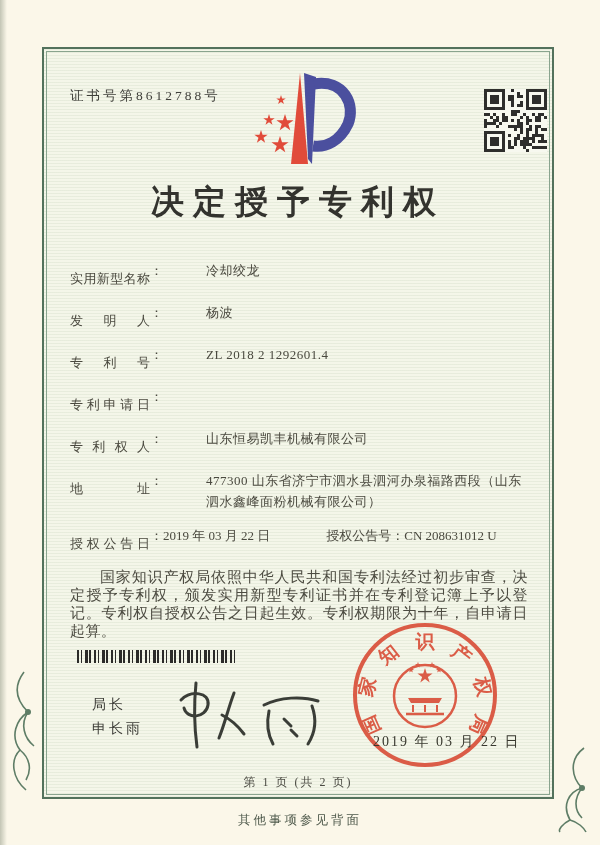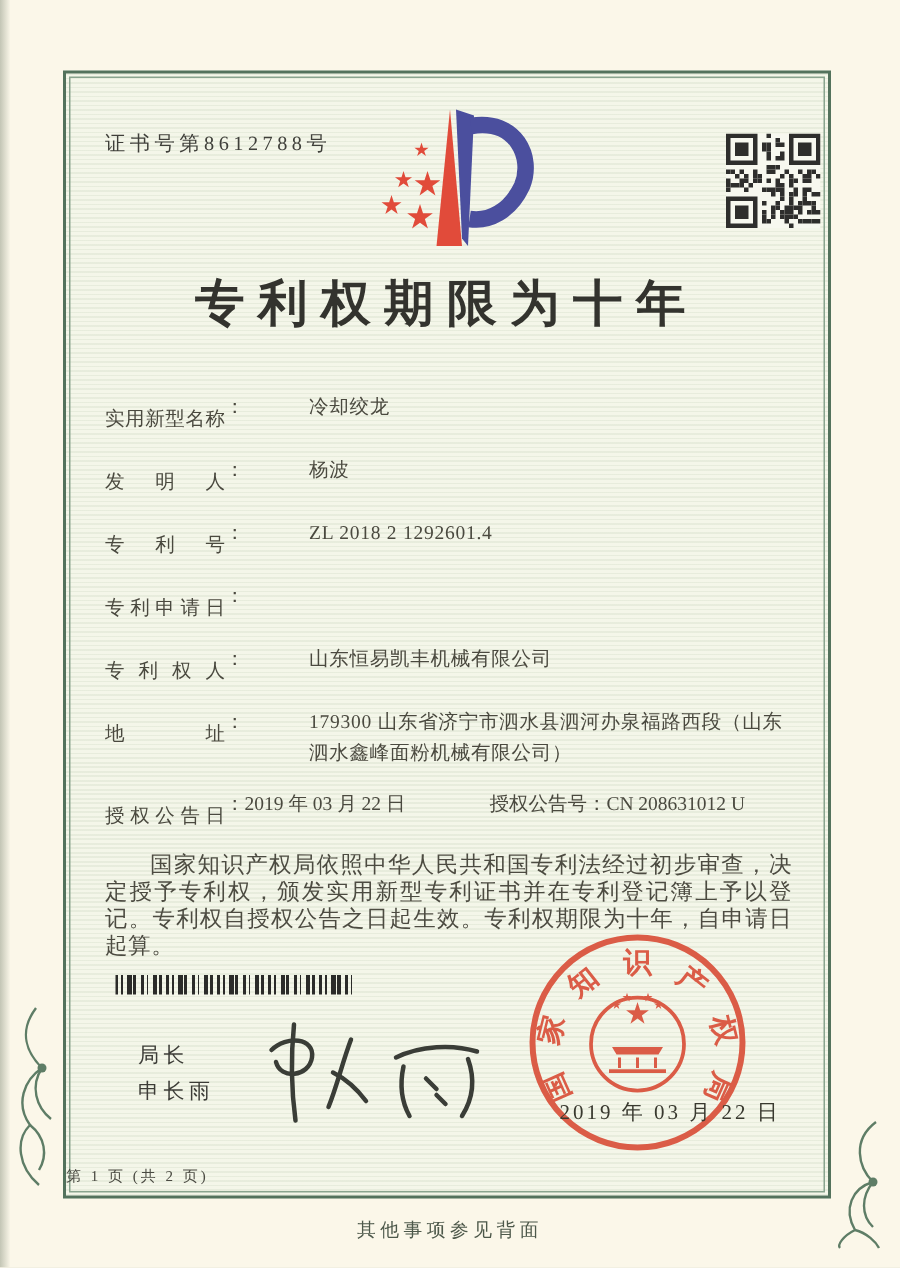--- a/index.html
+++ b/index.html
@@ -92,22 +92,22 @@
   .seal-ch{
     fill:var(--seal-red,#d9503a);font-size:19px;font-weight:bold;
     text-anchor:middle;font-family:"Liberation Serif","DejaVu Serif",serif;
   }
   .seal-date{
     position:absolute;left:329px;top:684px;
     font-size:14px;color:#39392f;letter-spacing:2px;white-space:nowrap;
   }
 
   .footer-page{
-    position:absolute;left:0;bottom:6px;width:100%;
-    font-size:10px;letter-spacing:2px;color:#4a4a42;
+    position:absolute;left:0;bottom:6px;width:100%;text-align:center;
+    font-size:12px;letter-spacing:2px;color:#4a4a42;
   }
   .back-note{
     position:absolute;left:0;top:812px;width:100%;text-align:center;
     font-size:12.5px;letter-spacing:3px;color:#4d584a;
   }
 
   .orn{position:absolute;}
   .orn path{stroke:#5e7d66;fill:none;stroke-width:1.6;}
 
   .lg-red{fill:var(--logo-red,#e14b3a);}
@@ -265,21 +265,21 @@
             <rect x="6" y="6" width="9" height="9"></rect>
             <rect x="42" y="0" width="21" height="21"></rect>
             <rect x="45" y="3" width="15" height="15" fill="#f7f8ef"></rect>
             <rect x="48" y="6" width="9" height="9"></rect>
             <rect x="0" y="42" width="21" height="21"></rect>
             <rect x="3" y="45" width="15" height="15" fill="#f7f8ef"></rect>
             <rect x="6" y="48" width="9" height="9"></rect>
           </g>
       </svg>
 
-      <div class="title">专利权期限为十年</div>
+      <div class="title">决定授予专利权</div>
 
       <div class="fields">
         <div class="row">
           <span class="lbl">实用新型名称</span>
             <span class="colon">：</span>
           <span class="val">冷却绞龙</span>
         </div>
         <div class="row">
           <span class="lbl">发明人</span>
             <span class="colon">：</span>
@@ -295,21 +295,21 @@
             <span class="colon">：</span>
         </div>
         <div class="row">
           <span class="lbl">专利权人</span>
             <span class="colon">：</span>
           <span class="val">山东恒易凯丰机械有限公司</span>
         </div>
         <div class="row">
           <span class="lbl">地址</span>
             <span class="colon">：</span>
-          <span class="val">179300 山东省济宁市泗水县泗河办泉福路西段（山东泗水鑫峰面粉机械有限公司）</span>
+          <span class="val">477300 山东省济宁市泗水县泗河办泉福路西段（山东泗水鑫峰面粉机械有限公司）</span>
         </div>
         <div class="row grant-row">
           <span class="lbl">授权公告日</span>
             <span class="colon">：</span>
           <span>2019 年 03 月 22 日</span>
           <span class="grant-gap"></span>
           <span class="lbl2">授权公告号</span>
             <span class="colon">：</span>
           <span>CN 208631012 U</span>
         </div>

